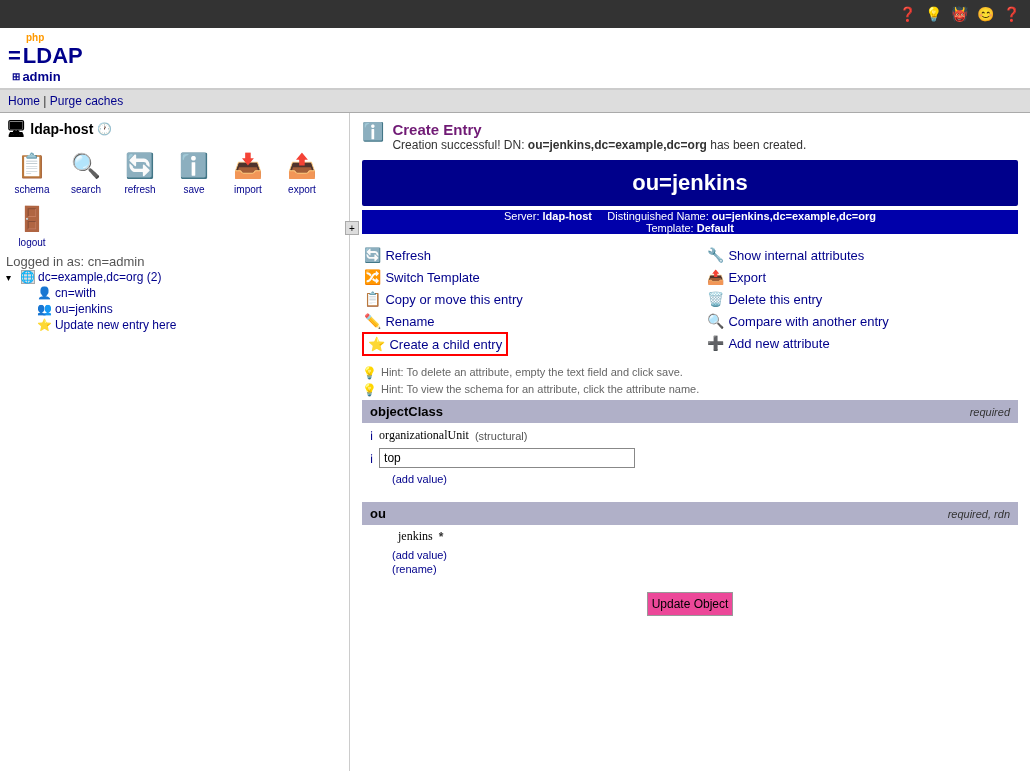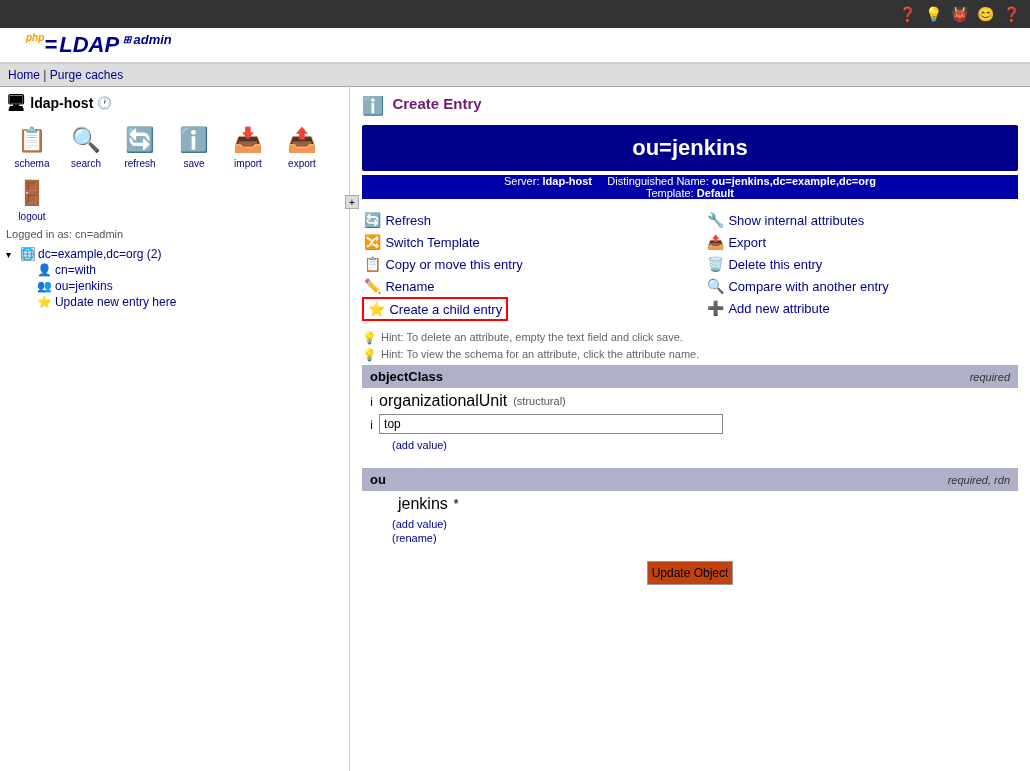--- a/index.html
+++ b/index.html
@@ -26,21 +26,21 @@
     #left-panel { width: 350px; border-right: 1px solid #ccc; padding: 6px; background: #fff; overflow-y: auto; flex-shrink: 0; }
     #left-panel .server-header { display: flex; align-items: center; gap: 4px; margin-bottom: 8px; font-size: 14px; font-weight: bold; }
     #left-panel .server-header .server-icon { font-size: 16px; }
 
     
     .toolbar { display: flex; flex-wrap: wrap; gap: 2px; margin-bottom: 4px; }
     .toolbar-item { display: flex; flex-direction: column; align-items: center; width: 52px; cursor: pointer; padding: 2px; }
     .toolbar-icon { font-size: 24px; width: 36px; height: 36px; display: flex; align-items: center; justify-content: center; }
     .toolbar-label { font-size: 10px; color: #00008B; text-align: left; }
 
-    .logged-in { font-size: 11px; color: #555; margin-bottom: 6px; }
+    .logged-in { font-size: 13px; color: #555; }
 
     
     .tree { font-size: 12px; }
     .tree-item { display: flex; align-items: center; gap: 3px; padding: 1px 0; cursor: pointer; }
     .tree-item a { color: #00008B; text-decoration: none; }
     .tree-children { margin-left: 16px; }
     .tree-expander { font-size: 10px; cursor: pointer; width: 12px; }
 
     
     #expand-btn { position: absolute; top: 108px; left: 345px; background: #ddd; border: 1px solid #aaa; width: 14px; height: 14px; display: flex; align-items: center; justify-content: center; font-size: 10px; cursor: pointer; z-index: 10; }
@@ -68,48 +68,48 @@
     .hint { color: #666; font-size: 11px; display: flex; align-items: flex-start; gap: 4px; margin-bottom: 3px; }
     .hint-icon { color: #999; font-size: 12px; }
 
     
     .attr-section { margin-bottom: 12px; }
     .attr-header { background: #b0b0c8; padding: 4px 8px; font-weight: bold; font-size: 13px; display: flex; justify-content: space-between; align-items: center; }
     .attr-header .attr-required { font-size: 11px; font-weight: normal; color: #333; font-style: italic; }
     .attr-content { padding: 4px 8px; }
     .attr-row { display: flex; align-items: center; gap: 6px; margin-bottom: 4px; }
     .attr-row .info-icon-small { color: #00008B; font-size: 12px; cursor: pointer; }
-    .attr-value { font-size: 16px; }
+    .attr-value { font-size: 12px; font-family: Liberation Serif, serif; }
     .attr-structural { font-size: 11px; color: #555; }
-    .attr-input { border: 1px solid #888; padding: 2px 4px; font-size: 12px; width: 344px; }
+    .attr-input { border: 1px solid #888; padding: 2px 4px; font-size: 12px; width: 256px; }
     .attr-add-value { color: #00008B; cursor: pointer; font-size: 11px; text-decoration: none; }
     .attr-rename { color: #00008B; cursor: pointer; font-size: 11px; text-decoration: none; }
     .attr-asterisk { color: #333; font-weight: bold; }
     .attr-required-rdn { font-size: 11px; font-weight: normal; color: #333; font-style: italic; }
 
     
     .update-btn-row { text-align: center; margin-top: 10px; }
-    .update-btn { background: #c2410c; border: 1px solid #999; padding: 4px 4px; font-size: 12px; cursor: pointer; }
+    .update-btn { background: #ec4899; border: 1px solid #999; padding: 4px 4px; font-size: 12px; cursor: pointer; }
   </style>
 </head>
 <body>
 
 <div id="topbar">
   <div class="icons">
     <span class="icon-btn">❓</span>
     <span class="icon-btn">💡</span>
     <span class="icon-btn">👹</span>
     <span class="icon-btn">😊</span>
     <span class="icon-btn">❓</span>
   </div>
 </div>
 
 <div id="header">
   <div id="logo">
-    <div style="display:flex;flex-direction:row;align-items:flex-start;font-style:italic;">
+    <div style="display:flex;flex-direction:column;align-items:flex-start;">
       <span style="font-size:10px;font-weight:bold;color:#f90;margin-left:18px;">php</span>
       <div style="display:flex;align-items:center;">
         <span style="font-size:22px;font-weight:bold;color:#00008B;margin-right:2px;">=</span>
         <span style="font-size:22px;font-weight:bold;color:#00008B;">LDAP</span>
       </div>
       <span style="font-size:13px;font-weight:bold;color:#00008B;margin-left:4px;display:flex;align-items:center;">
           <span style="font-size:10px;margin-right:2px;">⊞</span>
           <span>admin</span>
         </span>
     </div>
@@ -192,20 +192,23 @@
       </div>
     </div>
   </div>
 
   <div id="right-panel">
 
     <div class="page-header">
       <span class="info-icon">ℹ️</span>
       <div class="page-header-text">
         <h2>Create Entry</h2>
+        <p>
+          <span>Creation successful! DN: </span><strong>ou=jenkins,dc=example,dc=org</strong><span> has been created.</span>
+        </p>
       </div>
     </div>
 
     <div class="dn-header">
       <h1>ou=jenkins</h1>
     </div>
     <div class="dn-subheader">
       <span>Server:</span>
       <strong>ldap-host</strong>
       &nbsp;&nbsp;&nbsp;

